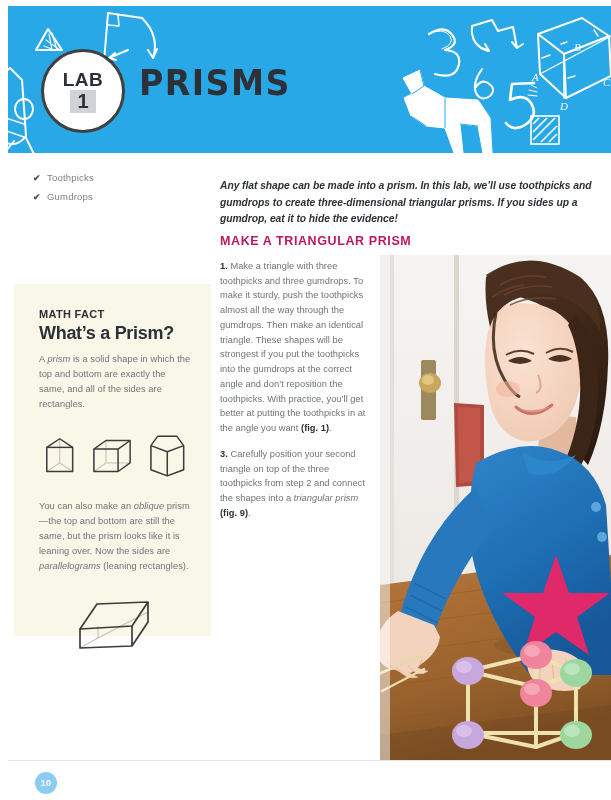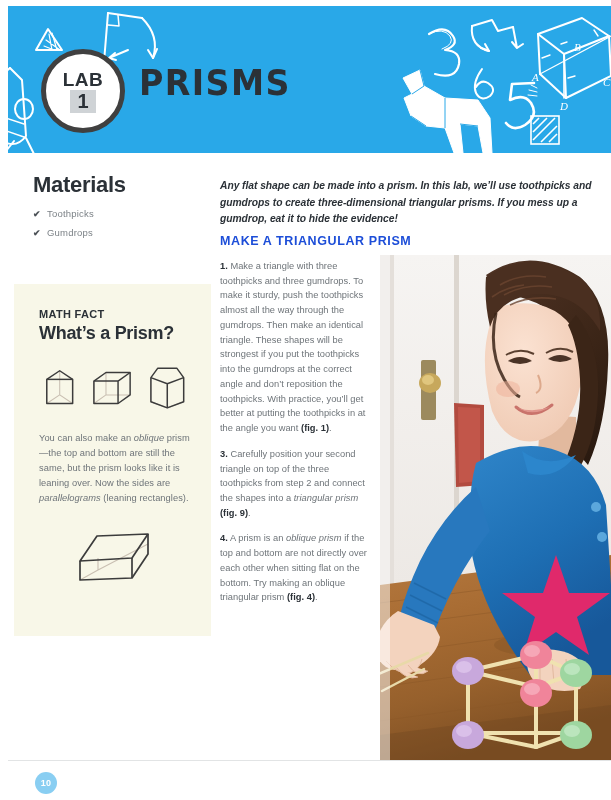--- a/index.html
+++ b/index.html
@@ -24,21 +24,21 @@
     overflow: hidden;
   }
   .banner-svg { position: absolute; left: 0; top: 0; }
 
   .lab-badge {
     position: absolute;
     left: 33px; top: 43px;
     width: 84px; height: 84px;
     border-radius: 50%;
     background: #FFFFFF;
-    border: 5px solid #404040;
+    border: 3px solid #404040;
     display: flex;
     flex-direction: column;
     align-items: center;
     justify-content: center;
   }
   .lab-word {
     font-size: 19px;
     font-weight: bold;
     color: #2B3137;
     letter-spacing: 0.5px;
@@ -147,21 +147,21 @@
     font-style: italic;
     font-weight: bold;
     color: #2B3137;
     letter-spacing: -0.05px;
   }
   .section-h {
     position: absolute;
     left: 220px; top: 234px;
     font-size: 12.5px;
     font-weight: bold;
-    color: #1d4ed8;
+    color: #be185d;
     letter-spacing: 0.6px;
   }
   .steps {
     position: absolute;
     left: 220px; top: 259px;
     width: 152px;
   }
   .step {
     font-size: 9.3px;
     line-height: 1.585;
@@ -277,36 +277,38 @@
 
     <div class="lab-badge">
       <div class="lab-word">LAB</div>
       <div class="lab-num">1</div>
     </div>
 
     <div class="banner-title">PRISMS</div>
   </div>
 
   <div class="left-col">
-    <div class="materials-h">Materials</div>
 
     <div class="mat-item">
       <span class="mat-check">✔</span>
       <span>Toothpicks</span>
     </div>
     <div class="mat-item">
       <span class="mat-check">✔</span>
       <span>Gumdrops</span>
     </div>
   </div>
 
   <div class="mathfact">
     <div class="mf-kicker">MATH FACT</div>
     <div class="mf-title">What’s a Prism?</div>
 
+    <div class="mf-body">
+      <span>A </span><em>prism</em><span> is a solid shape in which the top and bottom are exactly the same, and all of the sides are rectangles.</span>
+    </div>
 
     <div class="prisms-row">
       <svg width="48" height="60" viewBox="0 0 48 60">
         <g fill="none" stroke="#C9BFB2" stroke-width="1.2">
           <path d="M9 20 L9 48 M24 10 L24 38 M39 20 L39 48 M9 48 L24 38 L39 48"></path>
         </g>
         <g fill="none" stroke="#3C3C3C" stroke-width="1.7" stroke-linejoin="round">
           <path d="M9 20 L24 10 L39 20 L39 48 L9 48 Z"></path>
           <path d="M9 20 L39 20"></path>
         </g>
@@ -342,32 +344,29 @@
         </g>
         <g fill="none" stroke="#3C3C3C" stroke-width="1.7" stroke-linejoin="round">
           <path d="M27 8 L78 6 L62 30 L10 33 Z"></path>
           <path d="M10 33 L10 52 L62 50 L62 30"></path>
           <path d="M62 50 L78 26 L78 6"></path>
         </g>
       </svg>
     </div>
   </div>
 
-  <div class="intro">Any flat shape can be made into a prism. In this lab, we’ll use toothpicks and gumdrops to create three-dimensional triangular prisms. If you mess up a gumdrop, eat it to hide the evidence!</div>
+  <div class="intro">Any flat shape can be made into a prism. In this lab, we’ll use toothpicks and gumdrops to create three-dimensional triangular prisms. If you sides up a gumdrop, eat it to hide the evidence!</div>
   <div class="section-h">MAKE A TRIANGULAR PRISM</div>
 
   <div class="steps">
     <div class="step">
       <b>1.</b><span> Make a triangle with three toothpicks and three gumdrops. To make it sturdy, push the toothpicks almost all the way through the gumdrops. Then make an identical triangle. These shapes will be strongest if you put the toothpicks into the gumdrops at the correct angle and don’t reposition the toothpicks. With practice, you’ll get better at putting the toothpicks in at the angle you want </span><b>(fig. 1)</b><span>.</span>
     </div>
     <div class="step">
       <b>3.</b><span> Carefully position your second triangle on top of the three toothpicks from step 2 and connect the shapes into a </span><i>triangular prism</i><span> </span><b>(fig. 9)</b><span>.</span>
-    </div>
-    <div class="step">
-      <b>4.</b><span> A prism is an </span><i>oblique prism</i><span> if the top and bottom are not directly over each other when sitting flat on the bottom. Try making an oblique triangular prism </span><b>(fig. 4)</b><span>.</span>
     </div>
   </div>
 
   <div class="photo">
     <svg width="231" height="505" viewBox="0 0 231 505">
       <defs>
         <linearGradient id="wood" x1="0" y1="0" x2="0.3" y2="1">
           <stop offset="0%" stop-color="#B5793F"></stop>
           <stop offset="35%" stop-color="#A86C33"></stop>
           <stop offset="70%" stop-color="#96602C"></stop>

